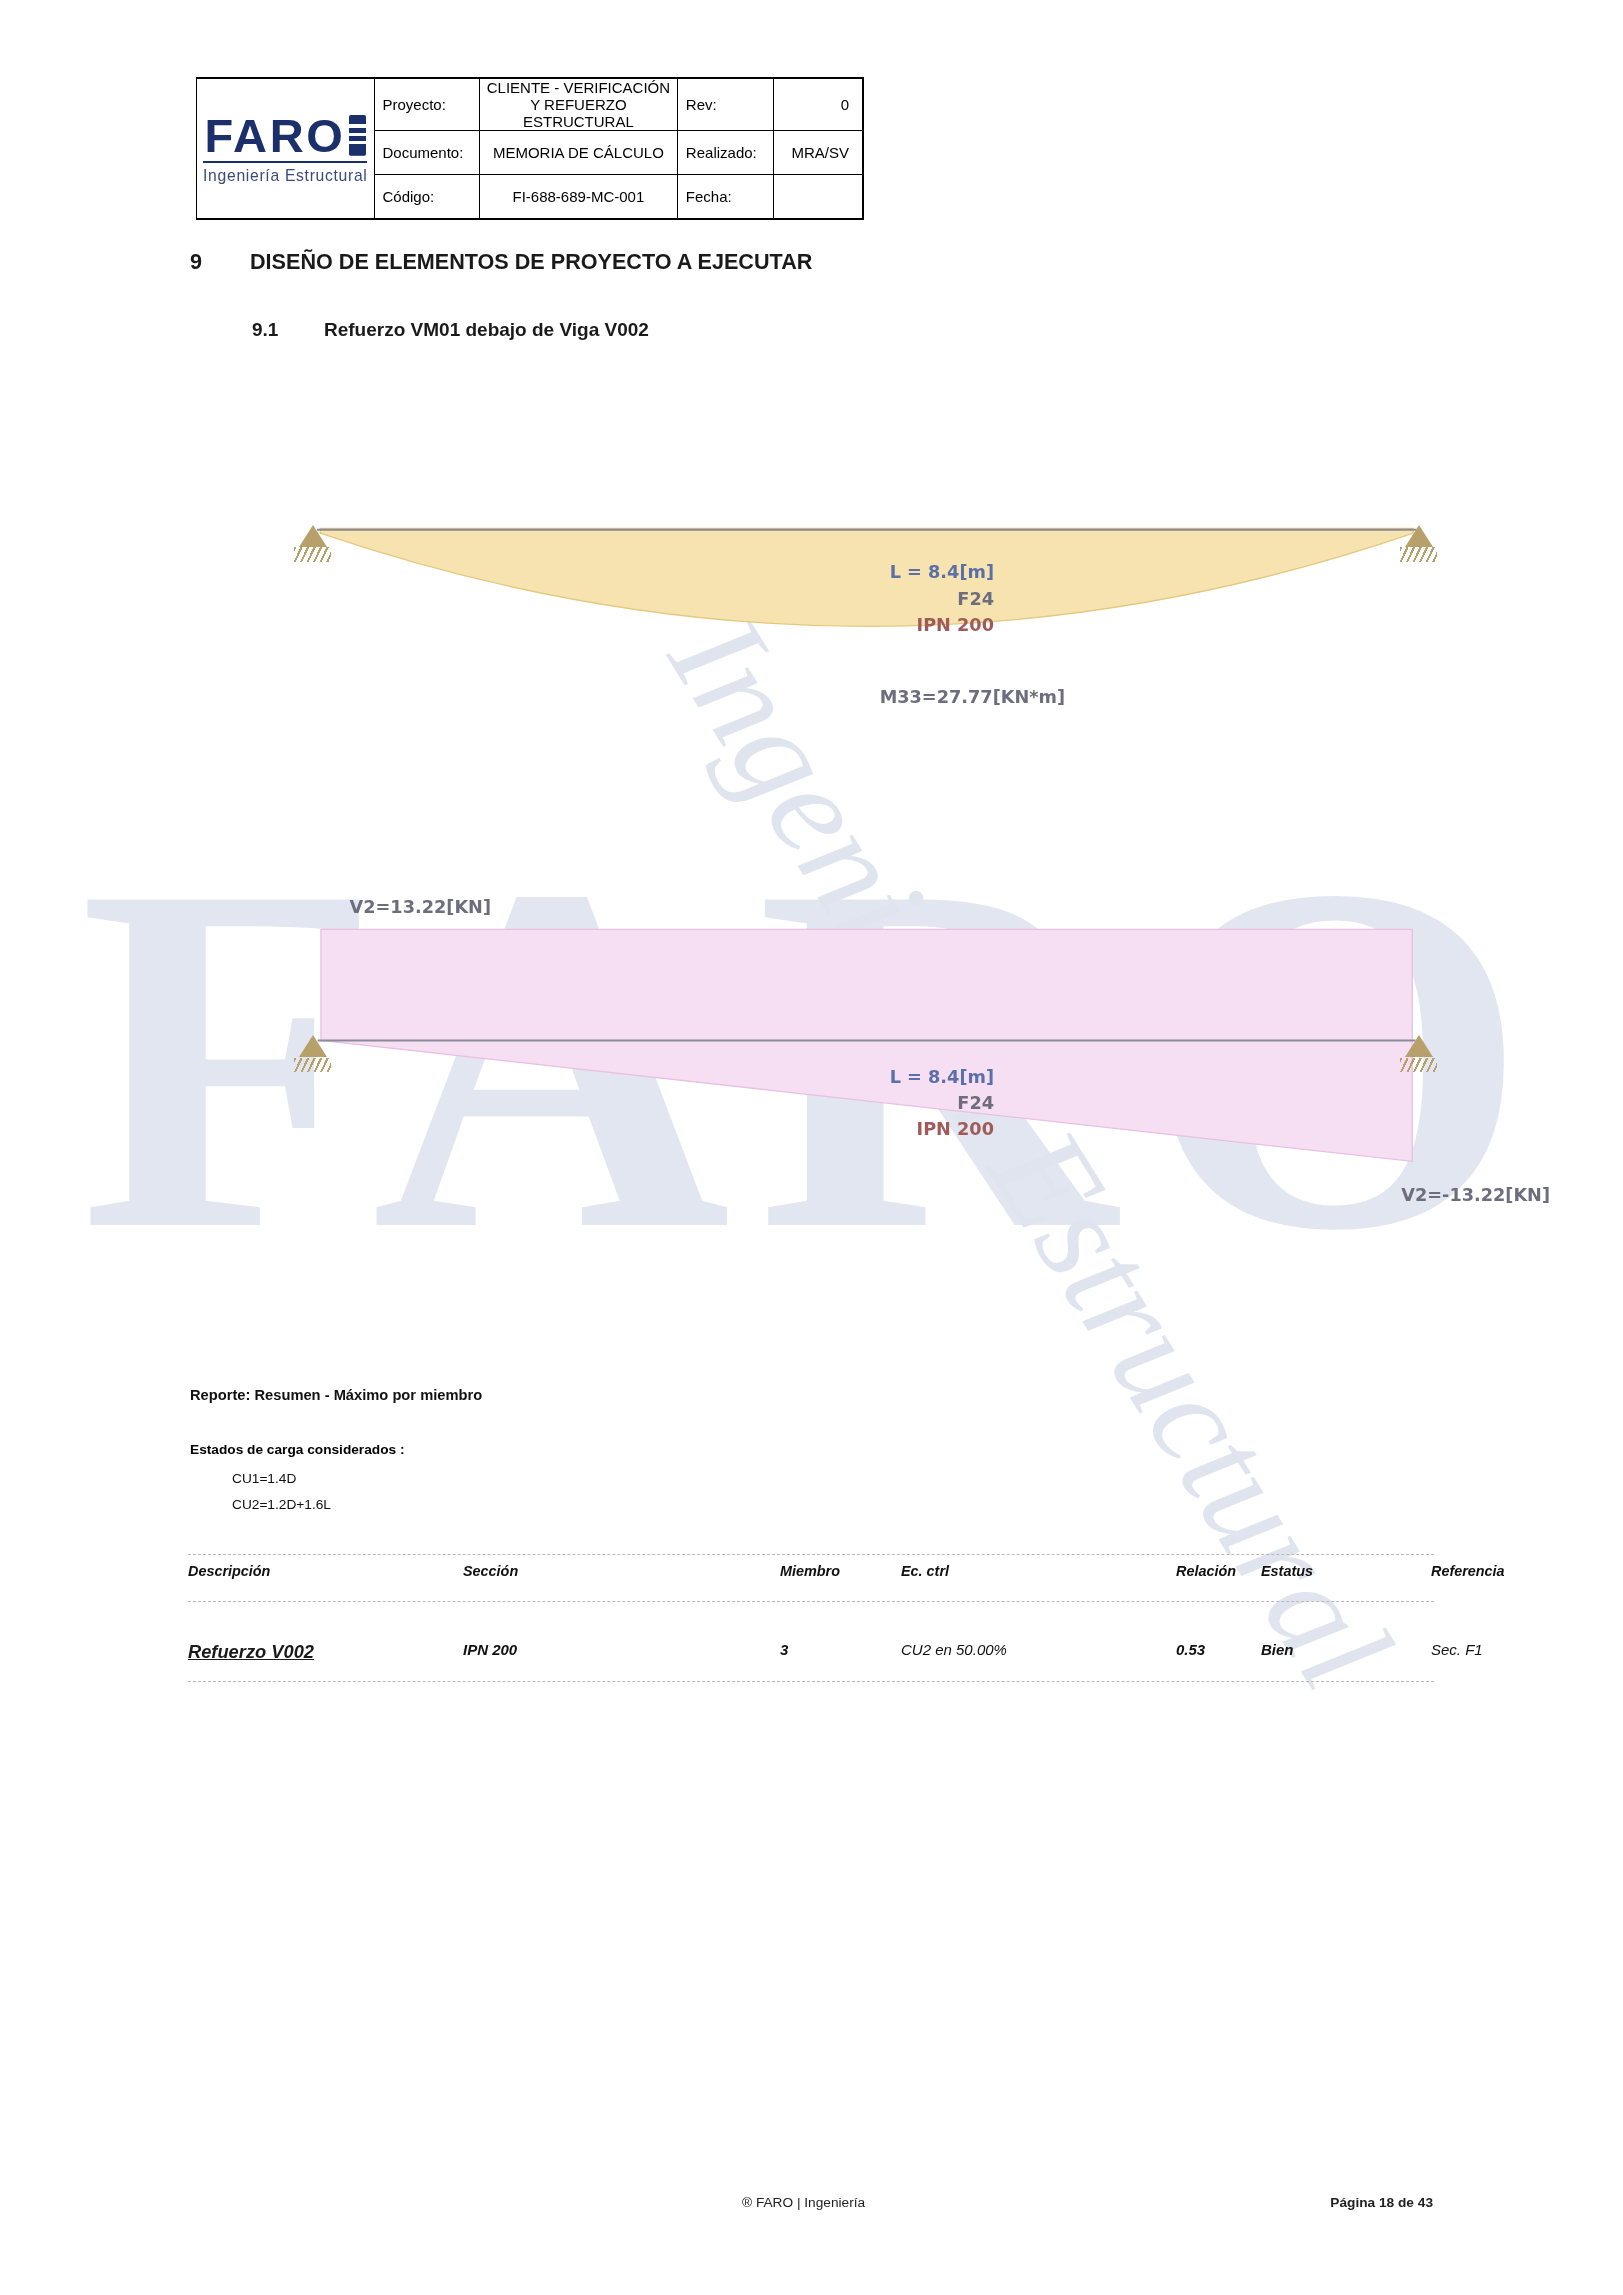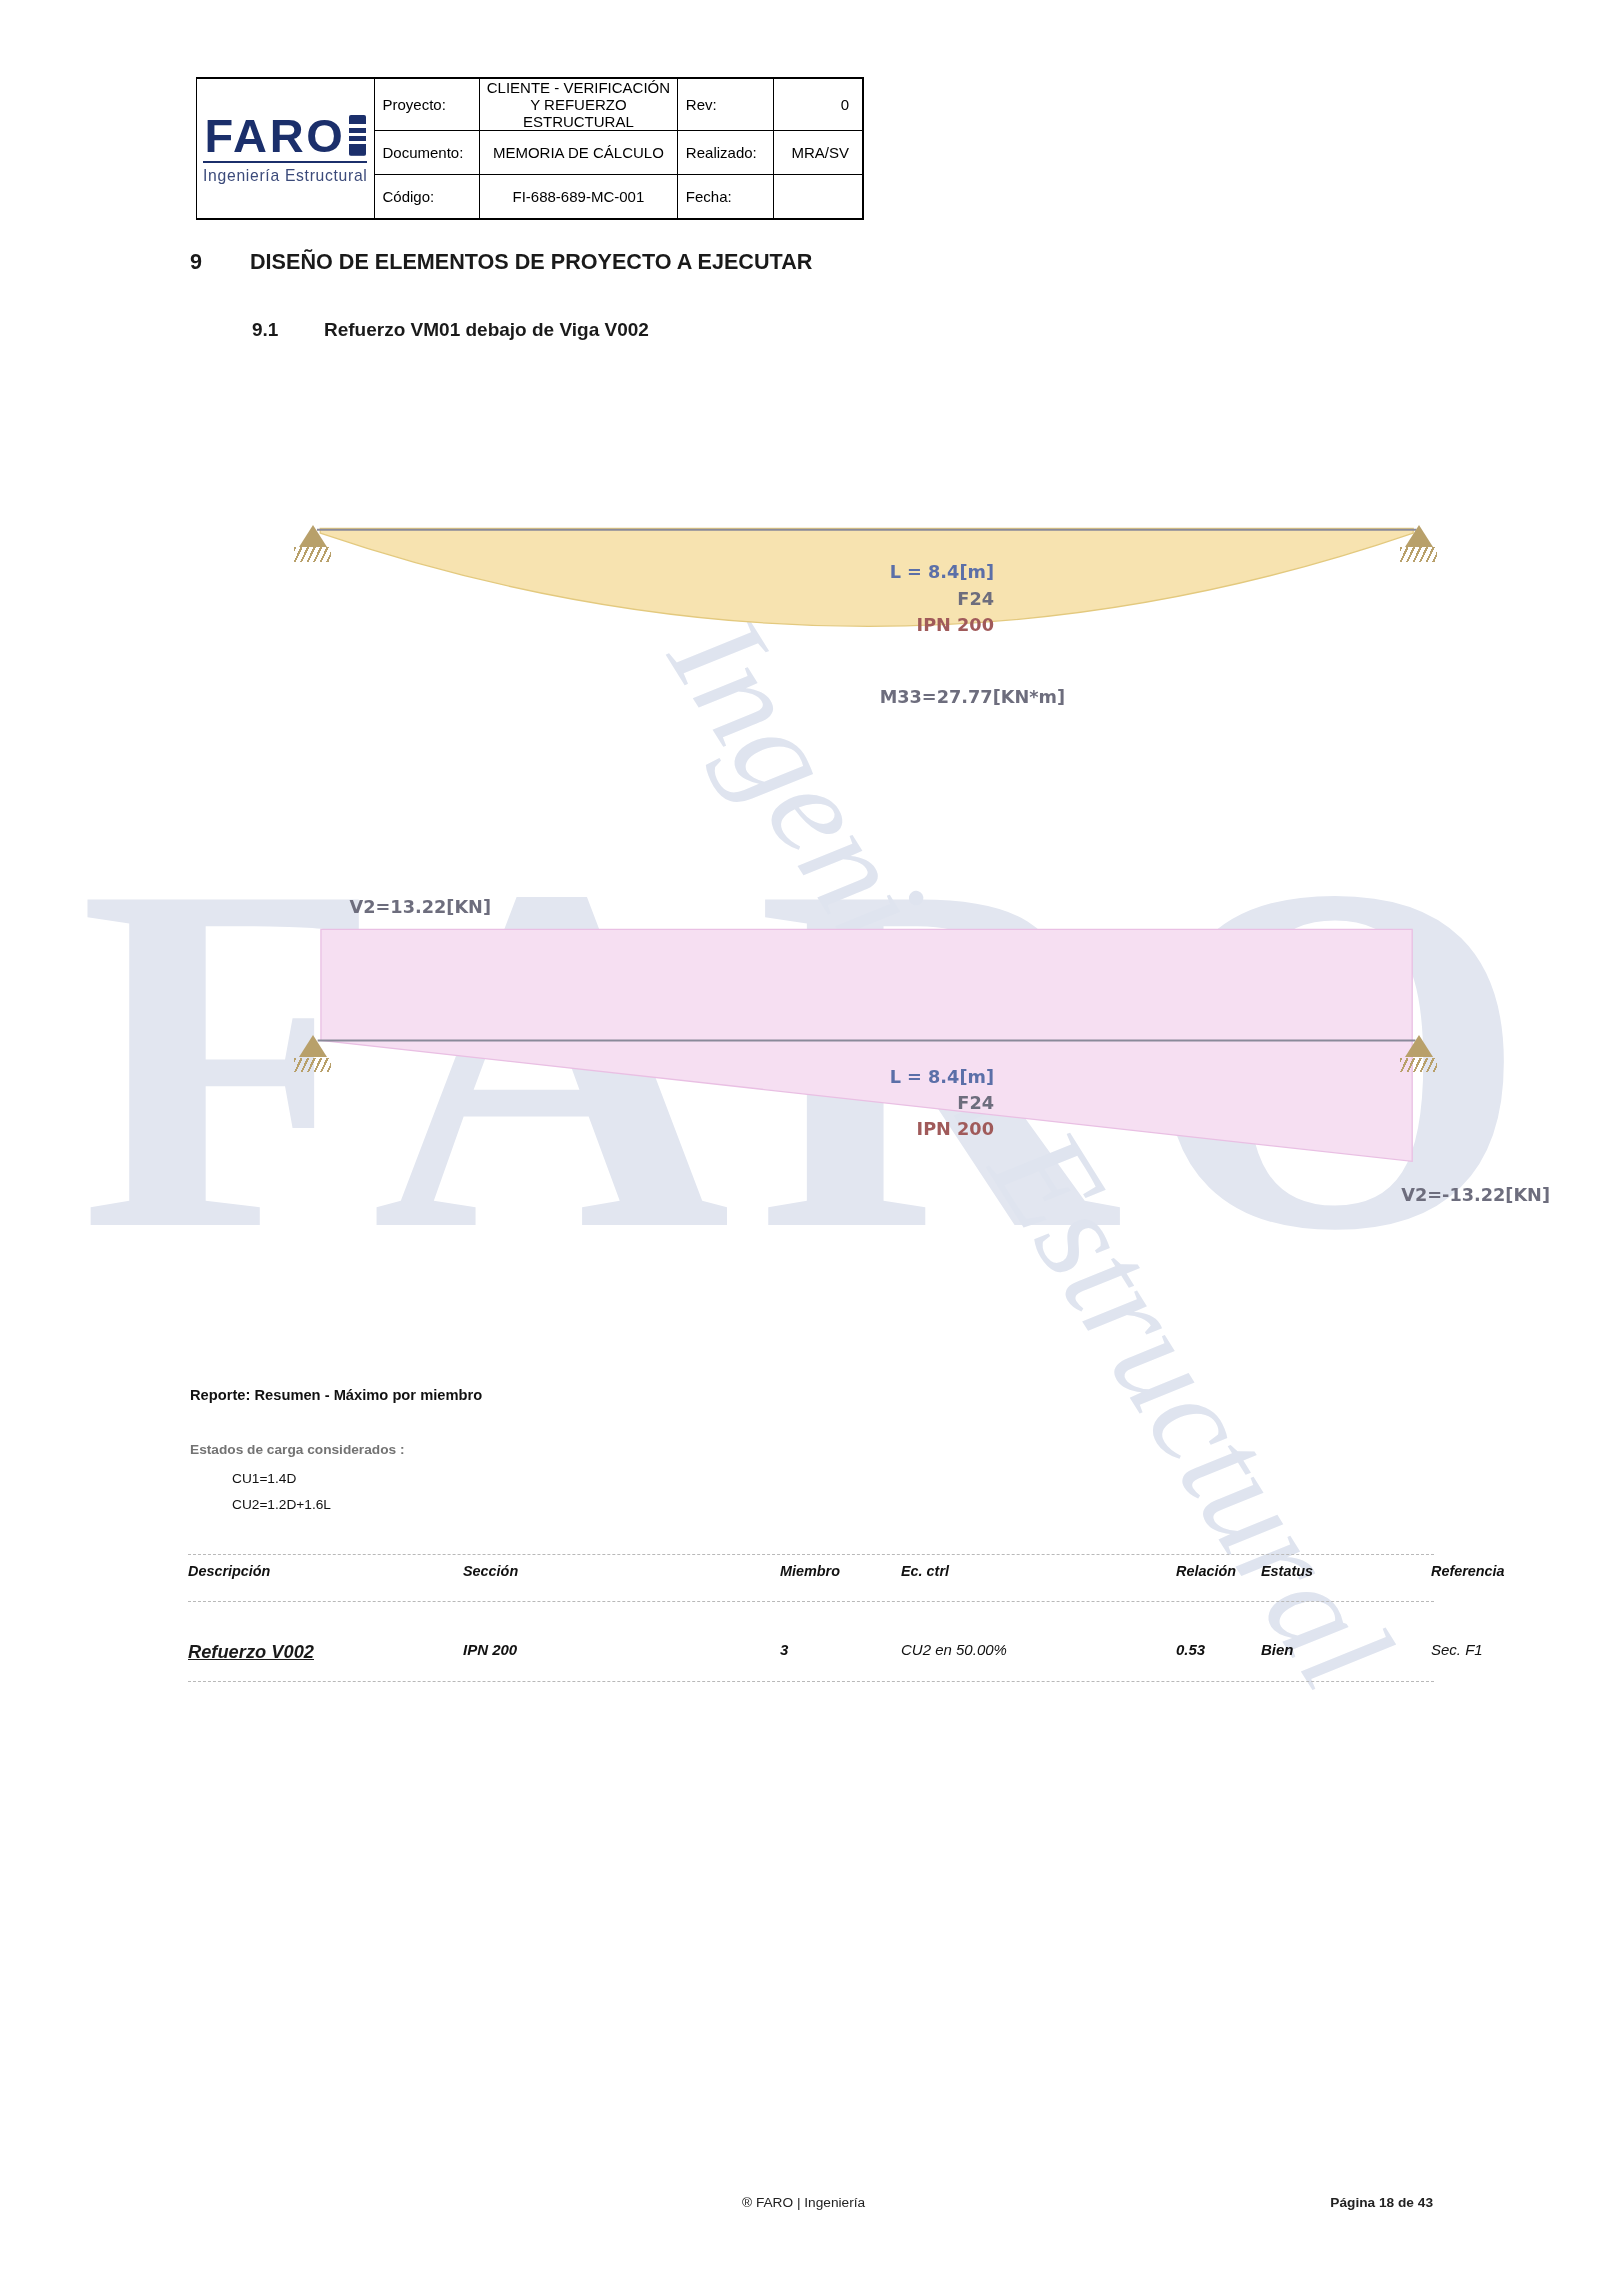--- a/index.html
+++ b/index.html
@@ -219,21 +219,21 @@
     font-size: 14.7px;
     font-weight: bold;
     color: #111;
   }
   .rep-loads-title {
     position: absolute;
     left: 190px;
     top: 1442px;
     font-size: 13.7px;
     font-weight: bold;
-    color: #737373;
+    color: #000000;
   }
   .rep-load {
     position: absolute;
     left: 232px;
     font-size: 13.7px;
     color: #111;
   }
   .rep-load-1 { top: 1471px; }
   .rep-load-2 { top: 1497px; }
 

